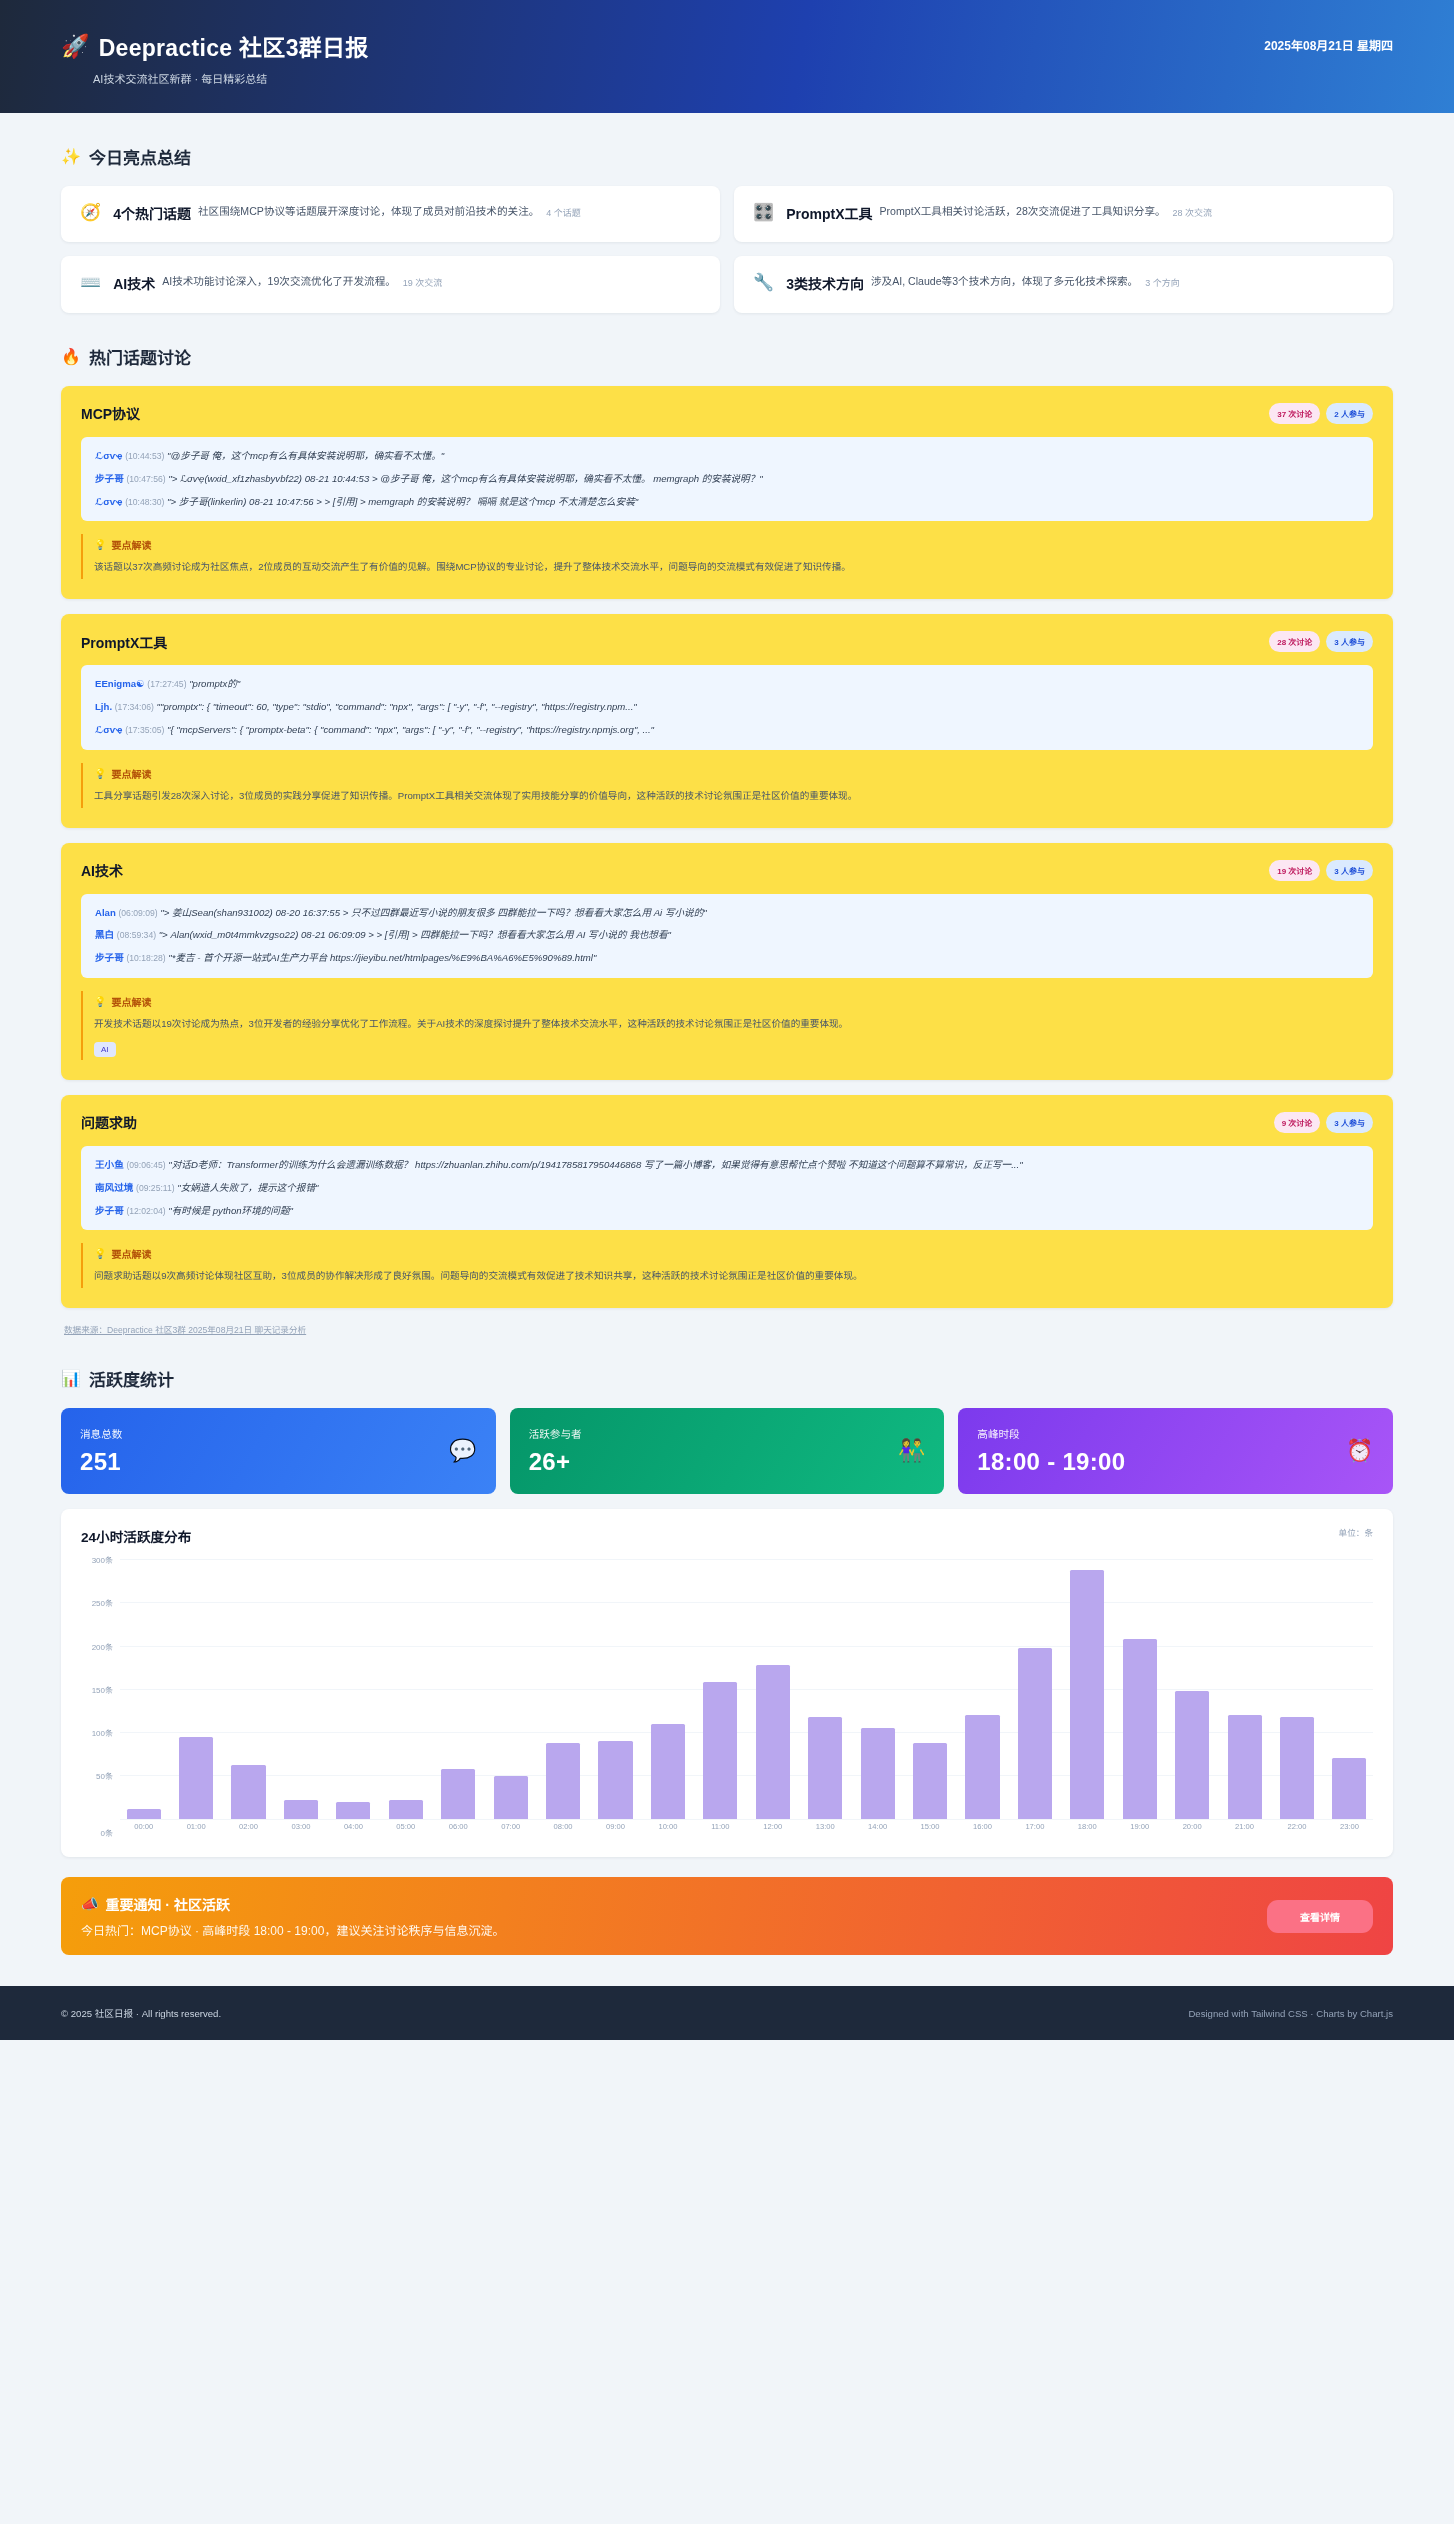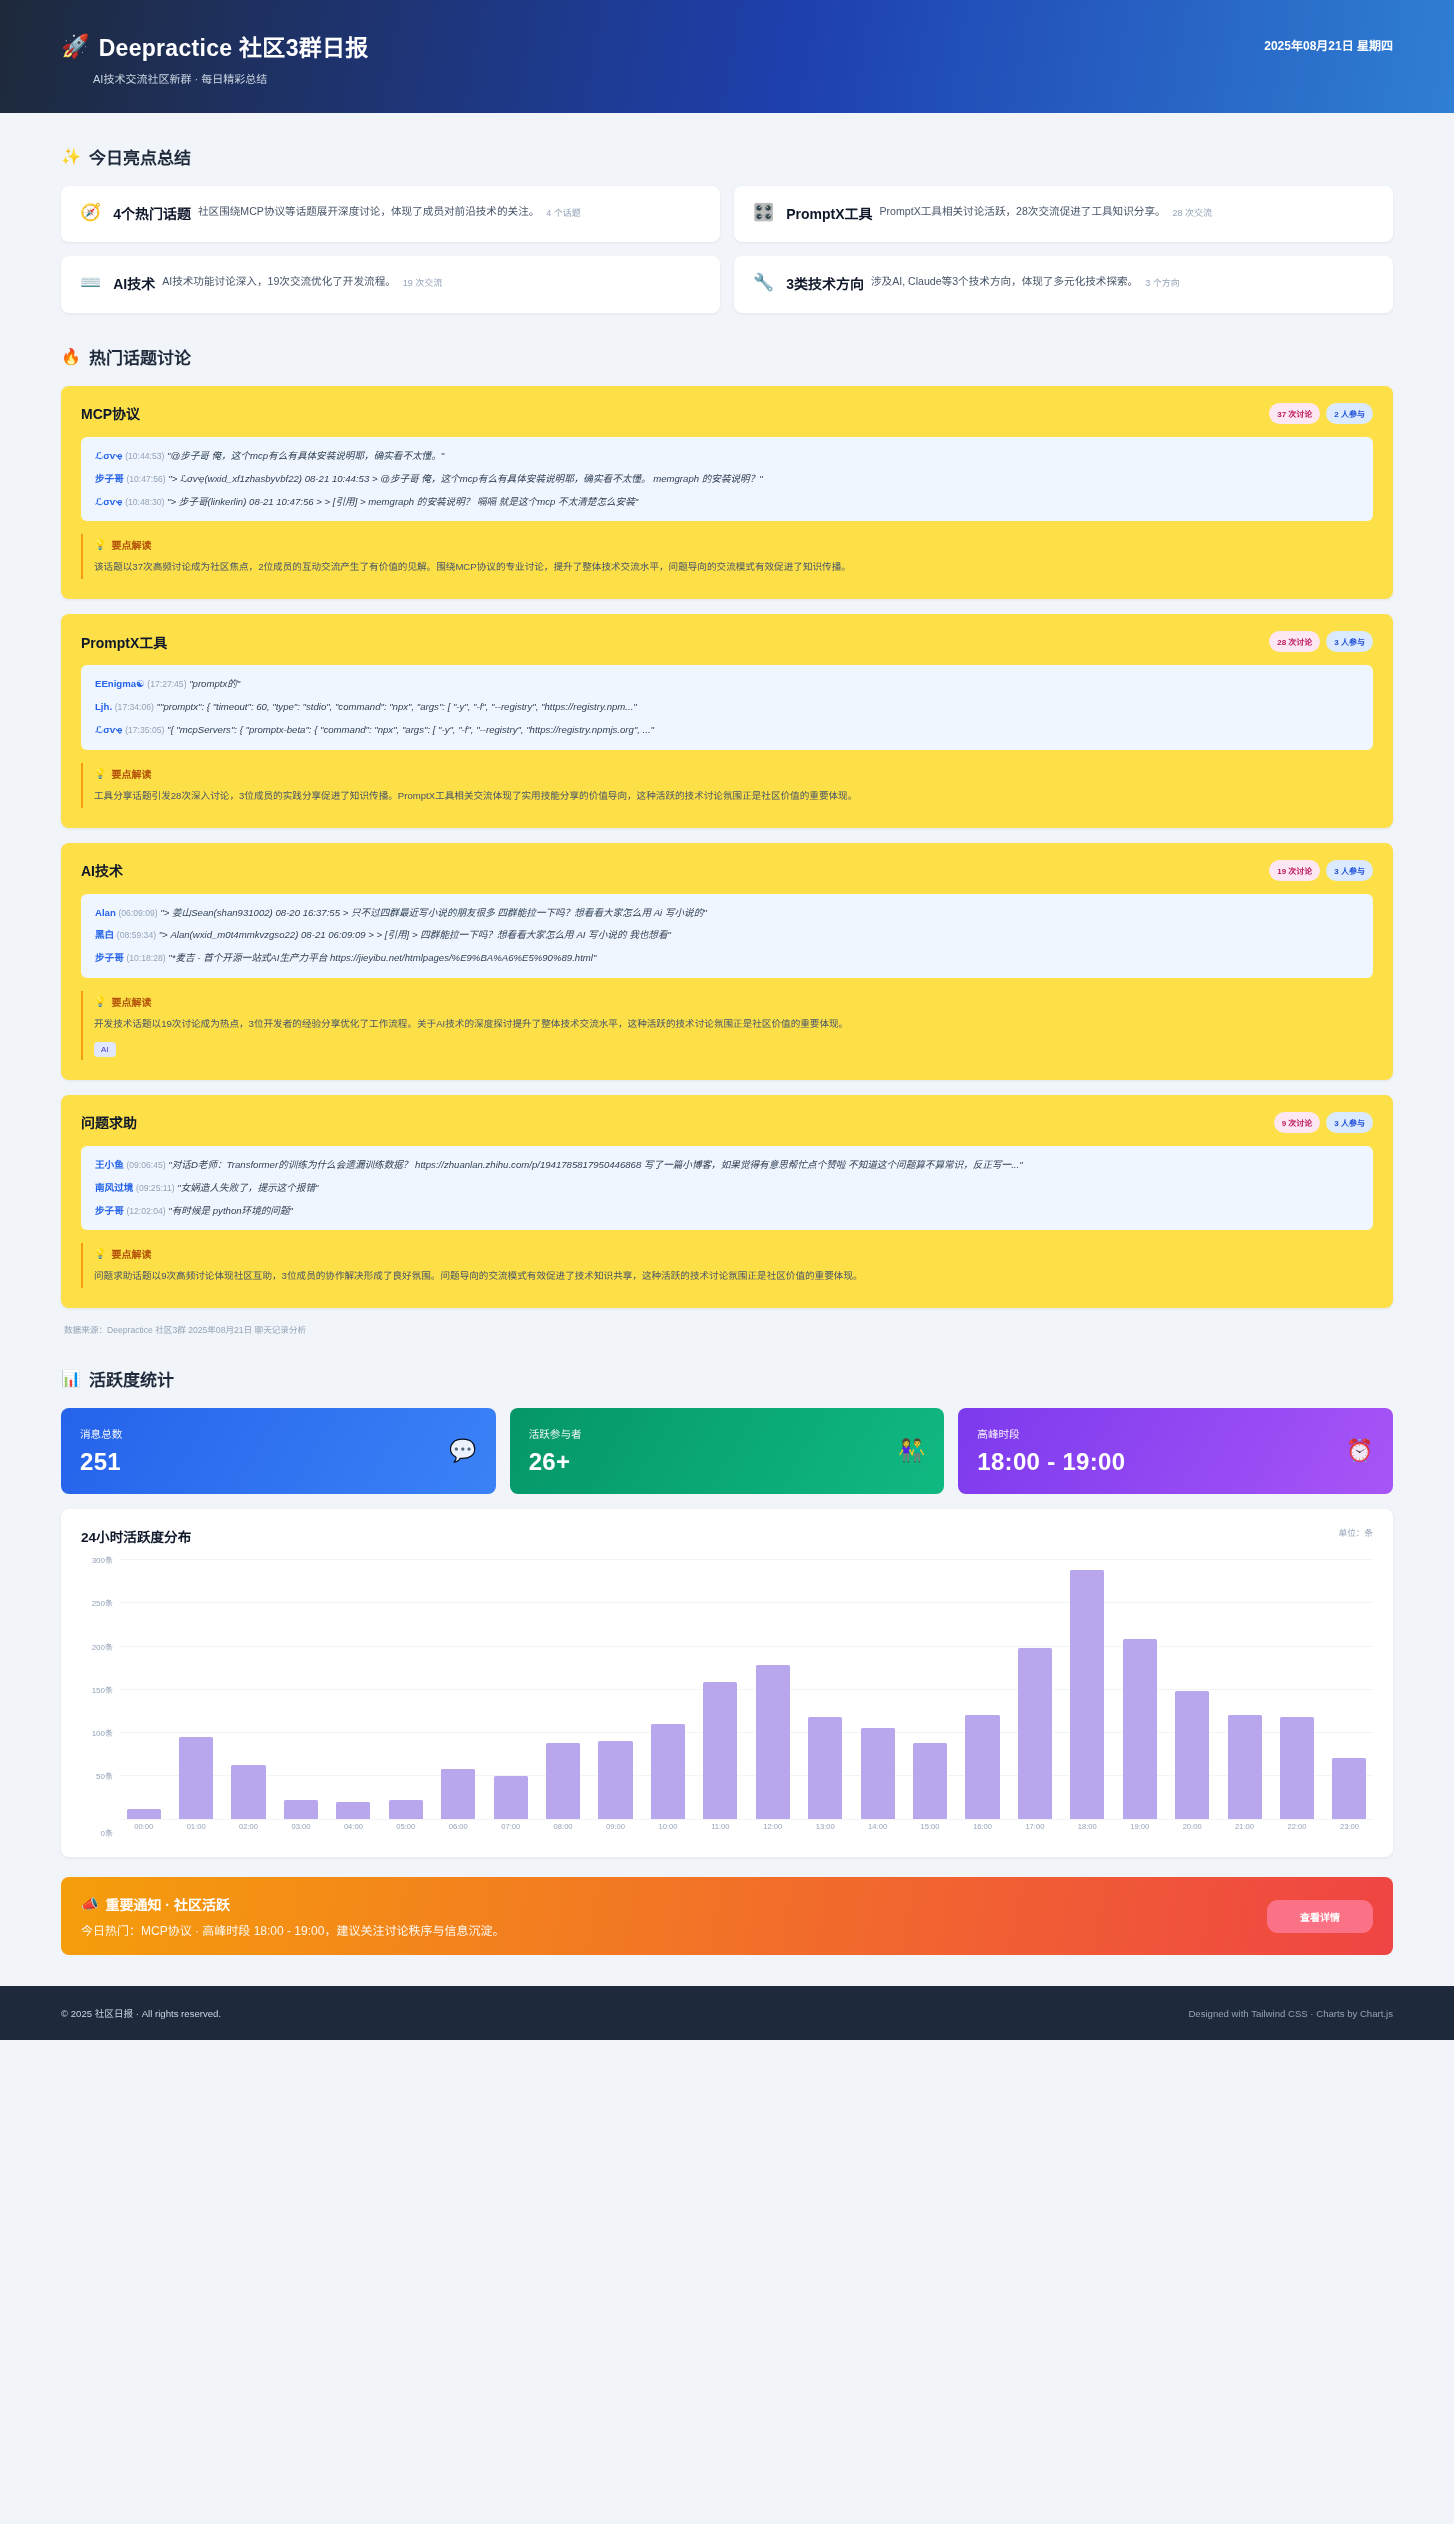--- a/index.html
+++ b/index.html
@@ -77,21 +77,21 @@
   .insight-title{
     font-size:10px;font-weight:bold;color:#b45309;margin-bottom:7px;
     display:flex;align-items:center;gap:5px;
   }
   .insight-text{font-size:9.6px;line-height:1.75;color:#475569;}
   .tag-row{margin-top:9px;}
   .tag{
     display:inline-block;background:#e0e7ff;color:#4338ca;
     font-size:8px;padding:3px 7px;border-radius:4px;
   }
-  .source-note{font-size:8.6px;color:#94a3b8;margin:8px 0 0 3px;}
+  .source-note{font-size:8.6px;color:#94a3b8;margin:8px 0 0 3px;text-decoration:underline;}
 
   
   .stat-grid{display:grid;grid-template-columns:repeat(3,1fr);gap:14px;margin-bottom:15px;}
   .stat-card{
     border-radius:8px;padding:17px 19px;color:#fff;
     display:flex;align-items:center;justify-content:space-between;
     min-height:86px;
   }
   .stat-blue{background:linear-gradient(120deg,#2563eb,#3b82f6);}
   .stat-green{background:linear-gradient(120deg,#059669,#10b981);}

